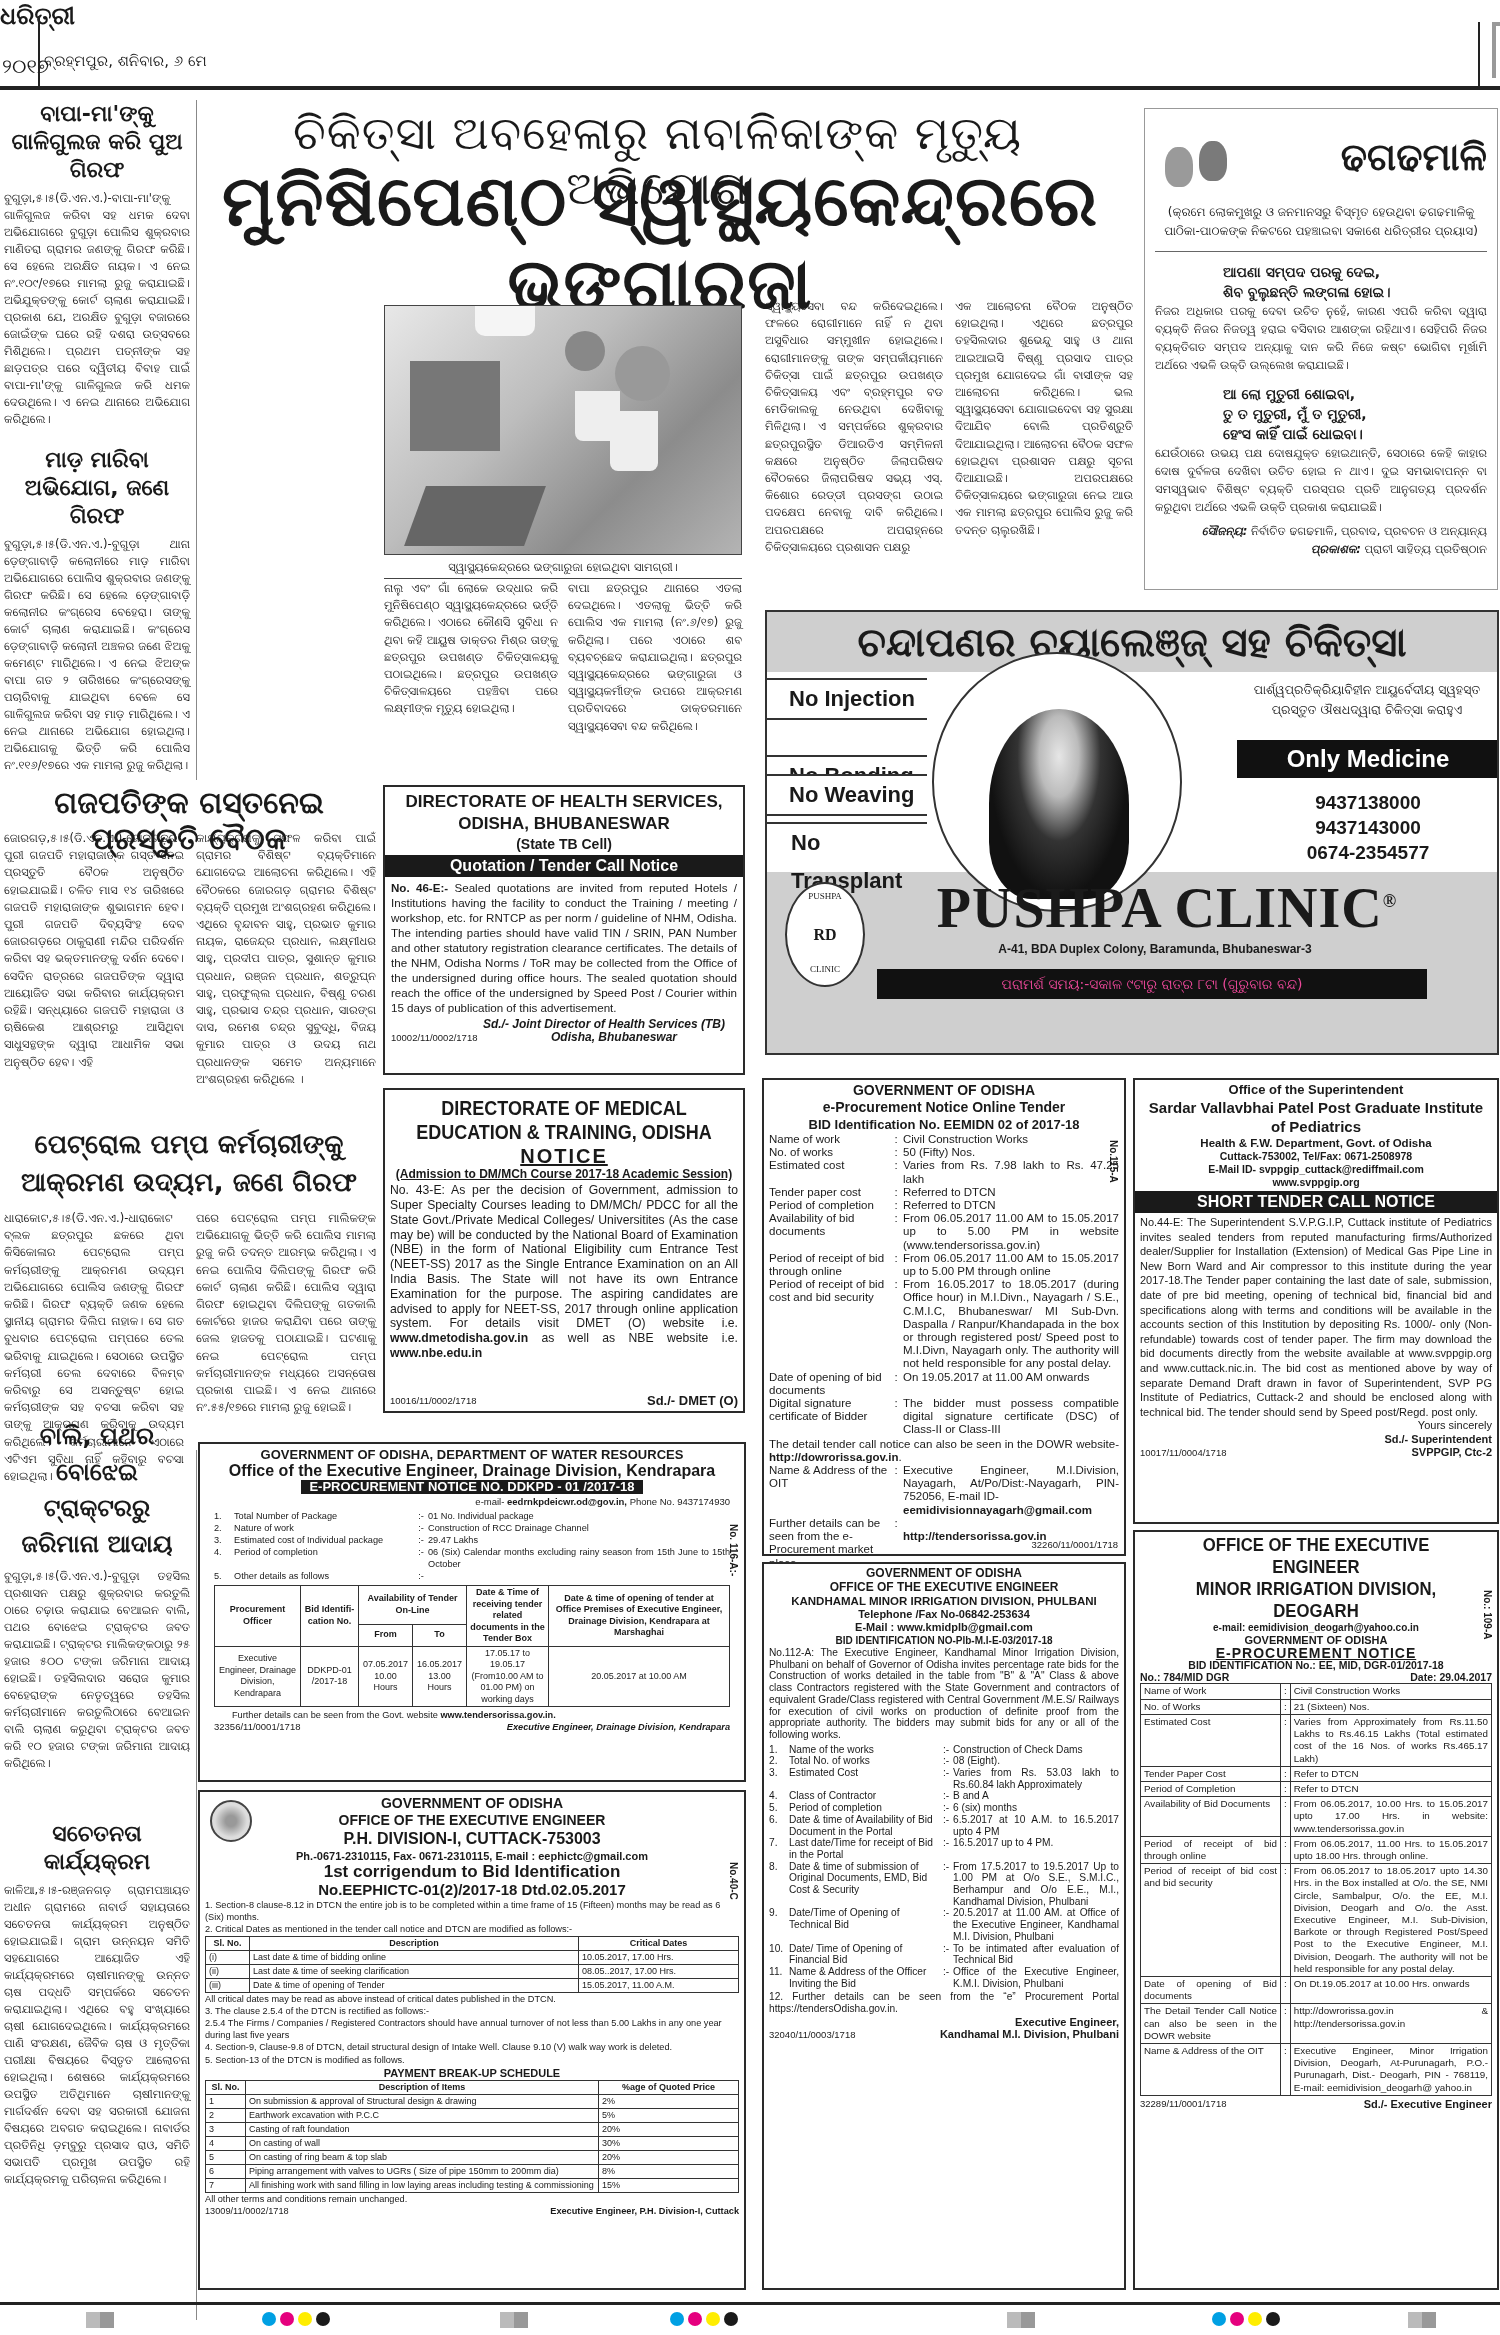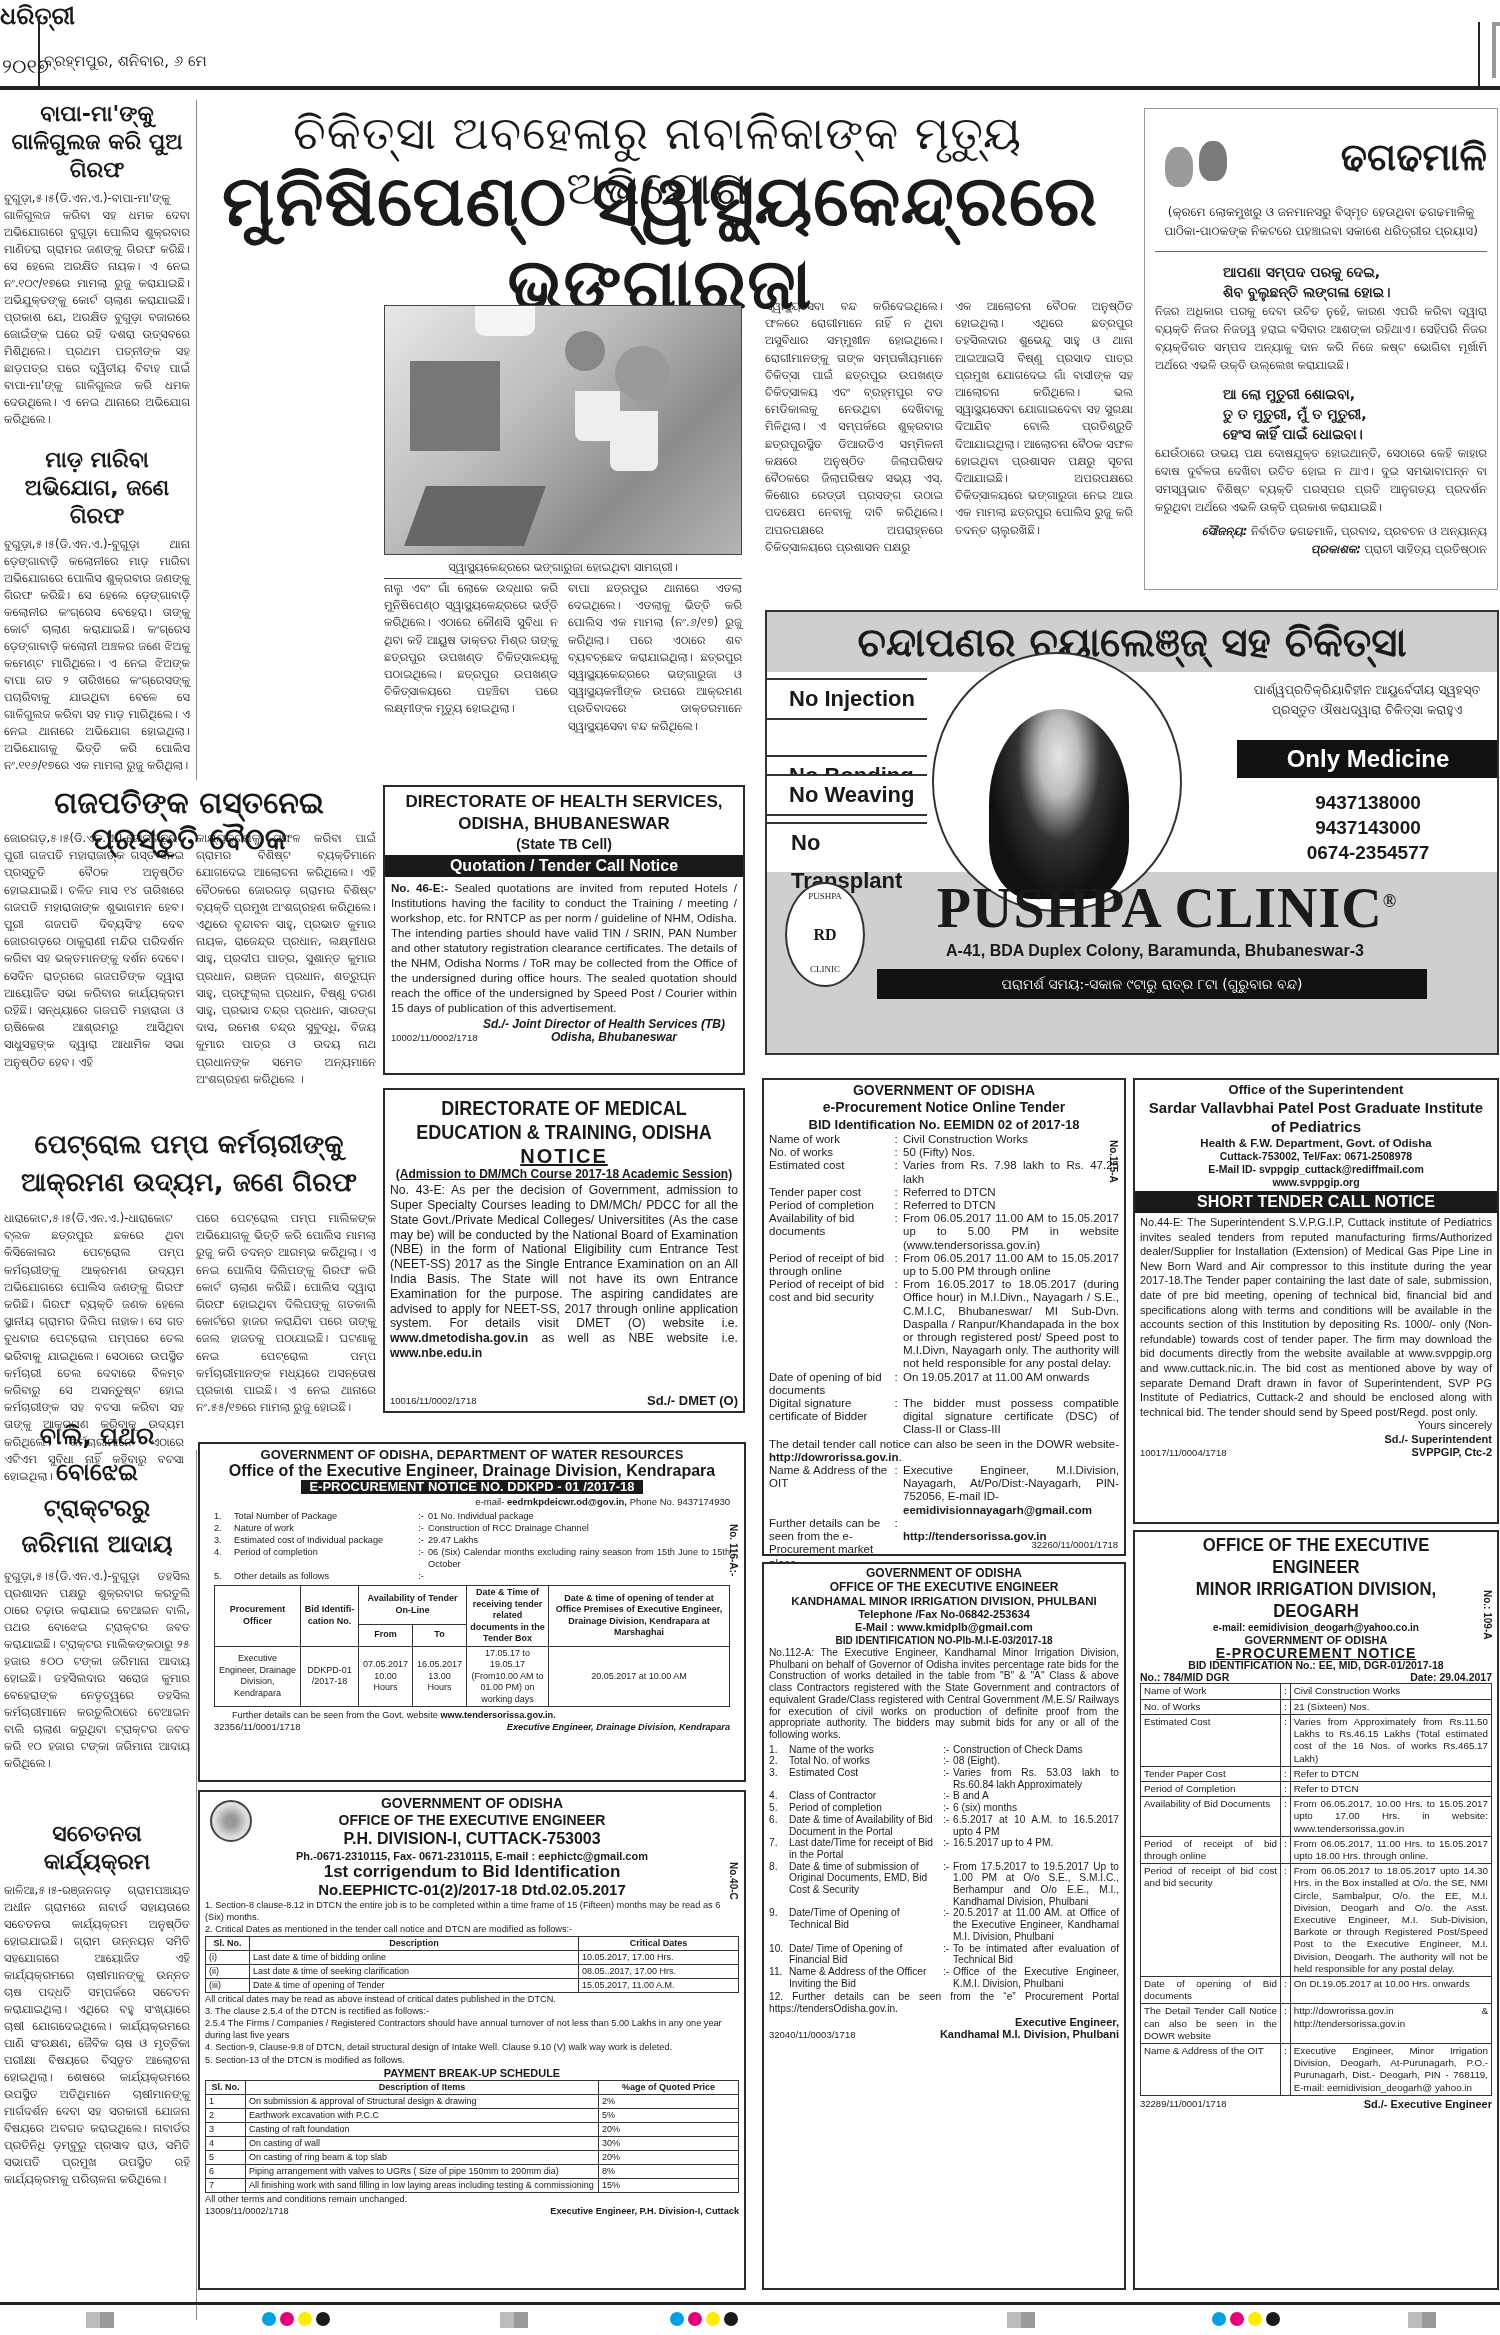--- a/index.html
+++ b/index.html
@@ -61,22 +61,22 @@
   .clinic-mid { position: relative; height: 200px; background: #fff; }
   .noitem { position: absolute; left: 0; width: 160px; height: 42px; border-top: 2px solid #333; border-bottom: 2px solid #333; background: #fff; font-size: 22px; font-weight: bold; line-height: 38px; padding-left: 22px; }
   .head-oval { position: absolute; left: 165px; top: -20px; width: 250px; height: 260px; border: 2px solid #333; border-radius: 50%; background: #fff; overflow: hidden; }
   .head-shape { position: absolute; left: 55px; top: 55px; width: 140px; height: 190px; border-radius: 50% 50% 30% 30%; background: radial-gradient(ellipse at 50% 25%, #e6e6e6 0%, #bbb 20%, #333 42%, #111 70%); }
   .clinic-odia { position: absolute; left: 470px; top: 8px; width: 260px; font-size: 12.5px; text-align: center; line-height: 20px; }
   .only-med { position: absolute; left: 470px; top: 68px; width: 262px; height: 38px; background: #111; color: #fff; font-size: 24px; font-weight: bold; line-height: 38px; text-align: center; }
   .phones { position: absolute; left: 470px; top: 118px; width: 262px; font-size: 19px; font-weight: bold; text-align: center; line-height: 25px; }
   .clinic-bottom { position: relative; height: 135px; }
   .clinic-logo { position: absolute; left: 18px; top: 10px; width: 80px; height: 105px; border: 2px solid #333; border-radius: 50%; background: #fff; text-align: center; font-size: 9px; line-height: 1; padding-top: 8px; }
   .clinic-name { position: absolute; left: 100px; top: 4px; width: 600px; font-size: 56px; font-weight: bold; text-align: center; letter-spacing: 1px; }
-  .clinic-addr { position: absolute; left: 108px; top: 70px; width: 560px; font-size: 16px; font-weight: bold; text-align: center; }
-  .clinic-hours { position: absolute; left: 110px; top: 97px; width: 550px; height: 30px; background: #111; color: #ffffff; font-size: 14px; text-align: center; line-height: 30px; }
+  .clinic-addr { position: absolute; left: 108px; top: 70px; width: 560px; font-size: 12px; font-weight: bold; text-align: center; }
+  .clinic-hours { position: absolute; left: 110px; top: 97px; width: 550px; height: 30px; background: #111; color: #ec4899; font-size: 14px; text-align: center; line-height: 30px; }
 
   
   .notice { font-size: 11.5px; line-height: 13.2px; }
   .notice .h1 { font-weight: bold; text-align: center; }
   .inv { background: #1a1a1a; color: #fff; }
   .kv { display: flex; }
   .kv .k { width: 130px; flex: none; }
   .kv .sep { width: 14px; flex: none; text-align: center; }
   .kv .v { flex: 1; }
   .ref { font-size: 9.5px; }

